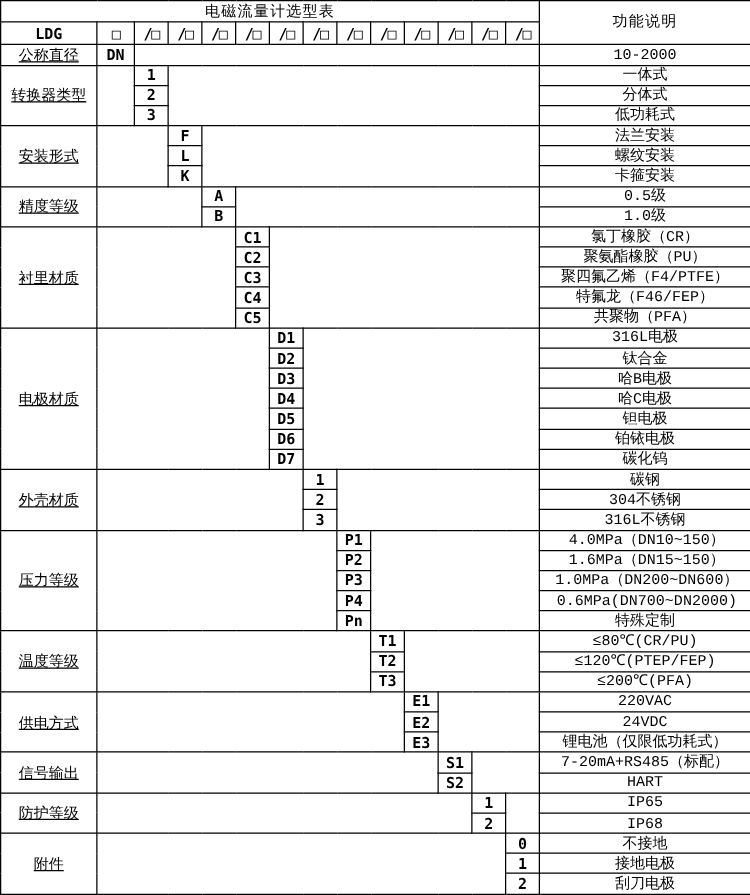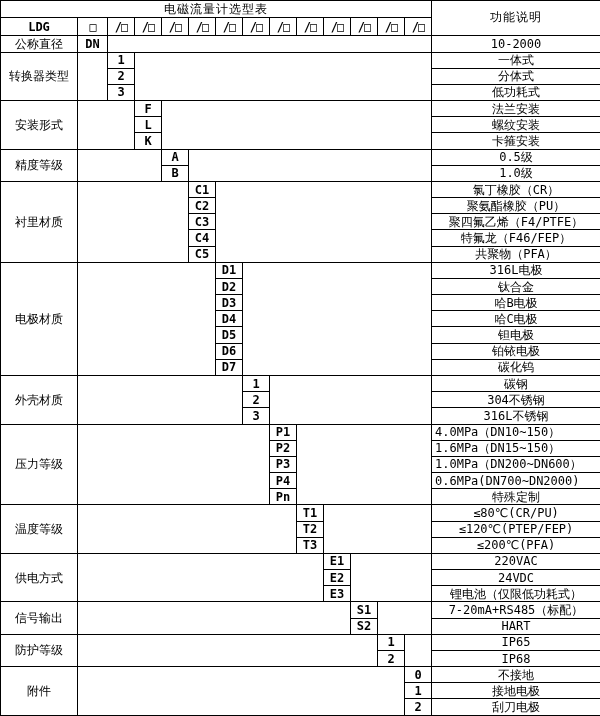--- a/index.html
+++ b/index.html
@@ -41,39 +41,41 @@
     font-size: 15px;
     letter-spacing: 1px;
   }
   td.header-cell {
     font-size: 15px;
     letter-spacing: 1px;
     font-family: Liberation Mono, monospace;
   }
   td.label-cell {
     font-size: 14px;
+    text-decoration: underline;
   }
   td.model-prefix {
     text-align: left;
     padding-left: 9px;
     font-size: 13px;
   }
   td.box-cell {
     font-size: 14px;
     letter-spacing: -1px;
   }
   td.code-cell {
     font-size: 12px;
     font-weight: bold;
   }
   td.desc-cell {
     font-size: 12px;
+    font-family: Liberation Mono, monospace;
   }
   td.desc-cell.left {
-    text-align: left;
+    text-align: center;
     padding-left: 3px;
   }
 </style>
 </head>
 <body>
 
 <div id="page">
   <table class="sel-table">
     <colgroup>
       <col style="width:77px">

